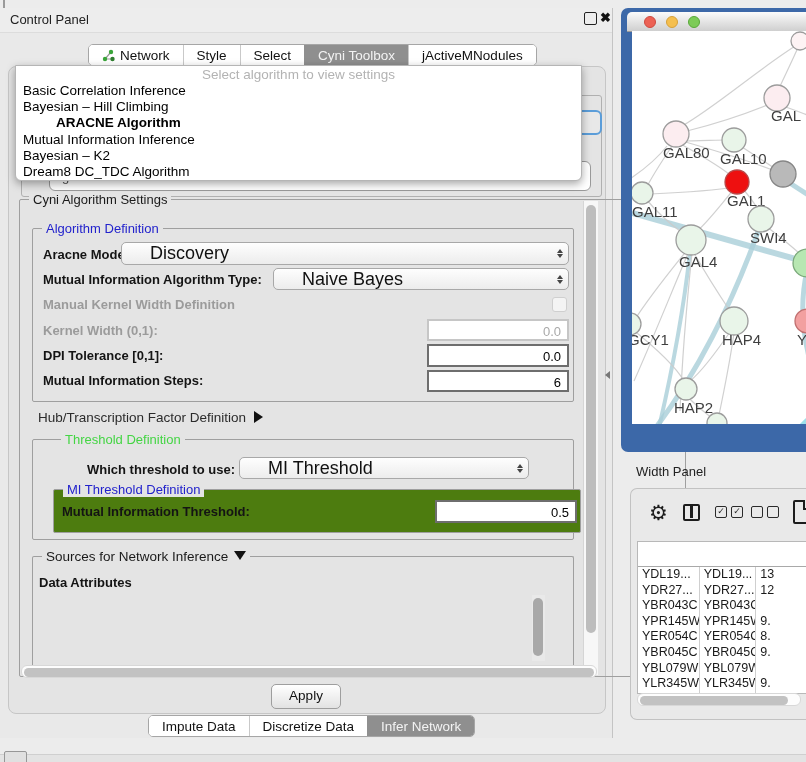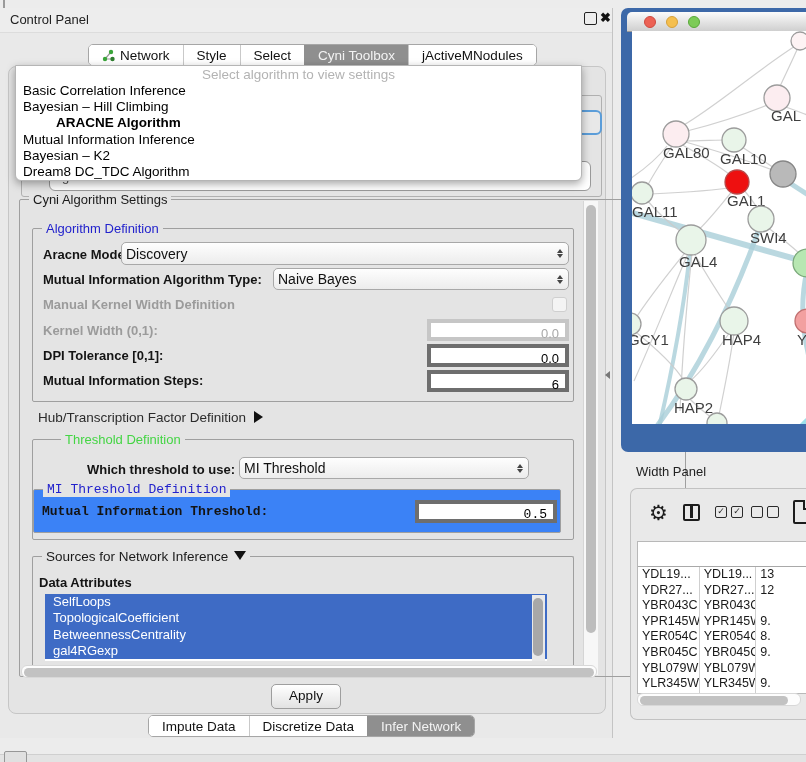--- a/index.html
+++ b/index.html
@@ -38,27 +38,27 @@
   
   .group{position:absolute;border:1px solid #9f9f9f;border-radius:2px;box-sizing:border-box;}
   .legend{position:absolute;top:-8px;left:9px;background:#e4e4e4;padding:0 4px;font-size:13px;white-space:nowrap;}
   .legend.blue{color:#2222cc;}
   .legend.green{color:#44d544;margin-left:19px;}
   .lbl{position:absolute;font-size:13px;font-weight:bold;color:#141414;white-space:nowrap;}
   .lbl.dis{color:#9b9b9b;}
   .lbl.plain{font-weight:normal;color:#2b2b2b;}
 
   .combo{position:absolute;background:linear-gradient(#fefefe,#ececec);border:1px solid #a8a8a8;border-radius:5px;box-sizing:border-box;display:flex;align-items:center;}
-  .combo .cval{flex:1;padding-left:4px;font-size:14px;color:#111;}
+  .combo .cval{flex:1;padding-left:28px;font-size:18px;color:#111;}
   .combo .arrows{width:16px;display:flex;flex-direction:column;align-items:center;justify-content:center;gap:1px;}
   .combo .arrows i{width:0;height:0;border-left:3.5px solid transparent;border-right:3.5px solid transparent;}
   .combo .arrows .up{border-bottom:4.5px solid #444;}
   .combo .arrows .dn{border-top:4.5px solid #444;}
 
-  .tfield{position:absolute;background:#fff;border:4px solid #737373;box-sizing:border-box;font-size:13px;text-align:right;padding:3px 6px 0 0;color:#000;}
+  .tfield{position:absolute;background:#fff;border:2px solid #737373;box-sizing:border-box;font-size:13px;text-align:right;padding:3px 6px 0 0;color:#000;}
   .tfield.dis{border-color:#c6c6c6;color:#a9a9a9;}
 
   .checkbox{position:absolute;width:15px;height:15px;border:1px solid #cfcfcf;border-radius:3px;background:#f4f4f4;box-sizing:border-box;}
 
   .tri-right{display:inline-block;width:0;height:0;border-top:6px solid transparent;border-bottom:6px solid transparent;border-left:9px solid #111;vertical-align:-1px;margin-left:8px;}
   .tri-down{display:inline-block;width:0;height:0;border-left:6.5px solid transparent;border-right:6.5px solid transparent;border-top:9px solid #111;vertical-align:1px;margin-left:6px;}
 
   
   .attr-list{position:absolute;left:44px;top:585px;width:502px;height:67px;background:#fff;overflow:hidden;}
   .attr-item{height:16.3px;line-height:16.3px;background:#3e6bc5;color:#fff;padding-left:8px;font-size:13px;}
@@ -195,41 +195,35 @@
 
           <span class="lbl" style="left:54px;top:22px;">Which threshold to use:</span>
           <div class="combo" style="left:206px;top:17px;width:290px;height:22px;">
             <span class="cval">MI Threshold</span>
             <span class="arrows">
                 <i class="up"></i>
                 <i class="dn"></i>
               </span>
           </div>
 
-          <div class="group" style="left:0;top:49px;width:528px;height:44px;background:#3b82f6;font-family:Liberation Mono, monospace;">
+          <div class="group" style="left:20px;top:49px;width:528px;height:44px;background:#4d7c0f;">
             <span class="legend blue">MI Threshold Definition</span>
             <span class="lbl" style="left:8px;top:14px;">Mutual Information Threshold:</span>
             <span class="tfield" style="left:381px;top:10px;width:142px;height:23px;border-color:#6e6e6e;">0.5</span>
           </div>
         </div>
 
         <div class="group" style="left:12px;top:356px;width:542px;height:122px;border-bottom:none;background:#e4e4e4;">
           <span class="legend" style="font-size:13.5px;">
             <span>Sources for Network Inference</span><span class="tri-down"></span>
           </span>
           <span class="lbl" style="left:6px;top:18px;">Data Attributes</span>
         </div>
       </div>
 
-      <div class="attr-list" id="attr-list" style="left:36px;top:527px;">
-          <div class="attr-item">SelfLoops</div>
-          <div class="attr-item">TopologicalCoefficient</div>
-          <div class="attr-item">BetweennessCentrality</div>
-          <div class="attr-item">gal4RGexp</div>
-        </div>
       <div class="vscroll" style="left:523px;top:528px;width:13px;height:66px;background:#e9e9e9;border:none;">
         <div class="vthumb" style="left:1px;top:3px;width:10px;height:58px;background:#a8a8a8;"></div>
       </div>
 
       <div class="vscroll" style="left:574px;top:134px;width:14px;height:474px;">
         <div class="vthumb" style="left:2px;top:4px;width:10px;height:428px;"></div>
       </div>
       <div class="hscroll" style="left:12px;top:598px;width:576px;height:13px;">
         <div class="hthumb" style="left:2px;top:2px;width:570px;height:9px;"></div>
       </div>

